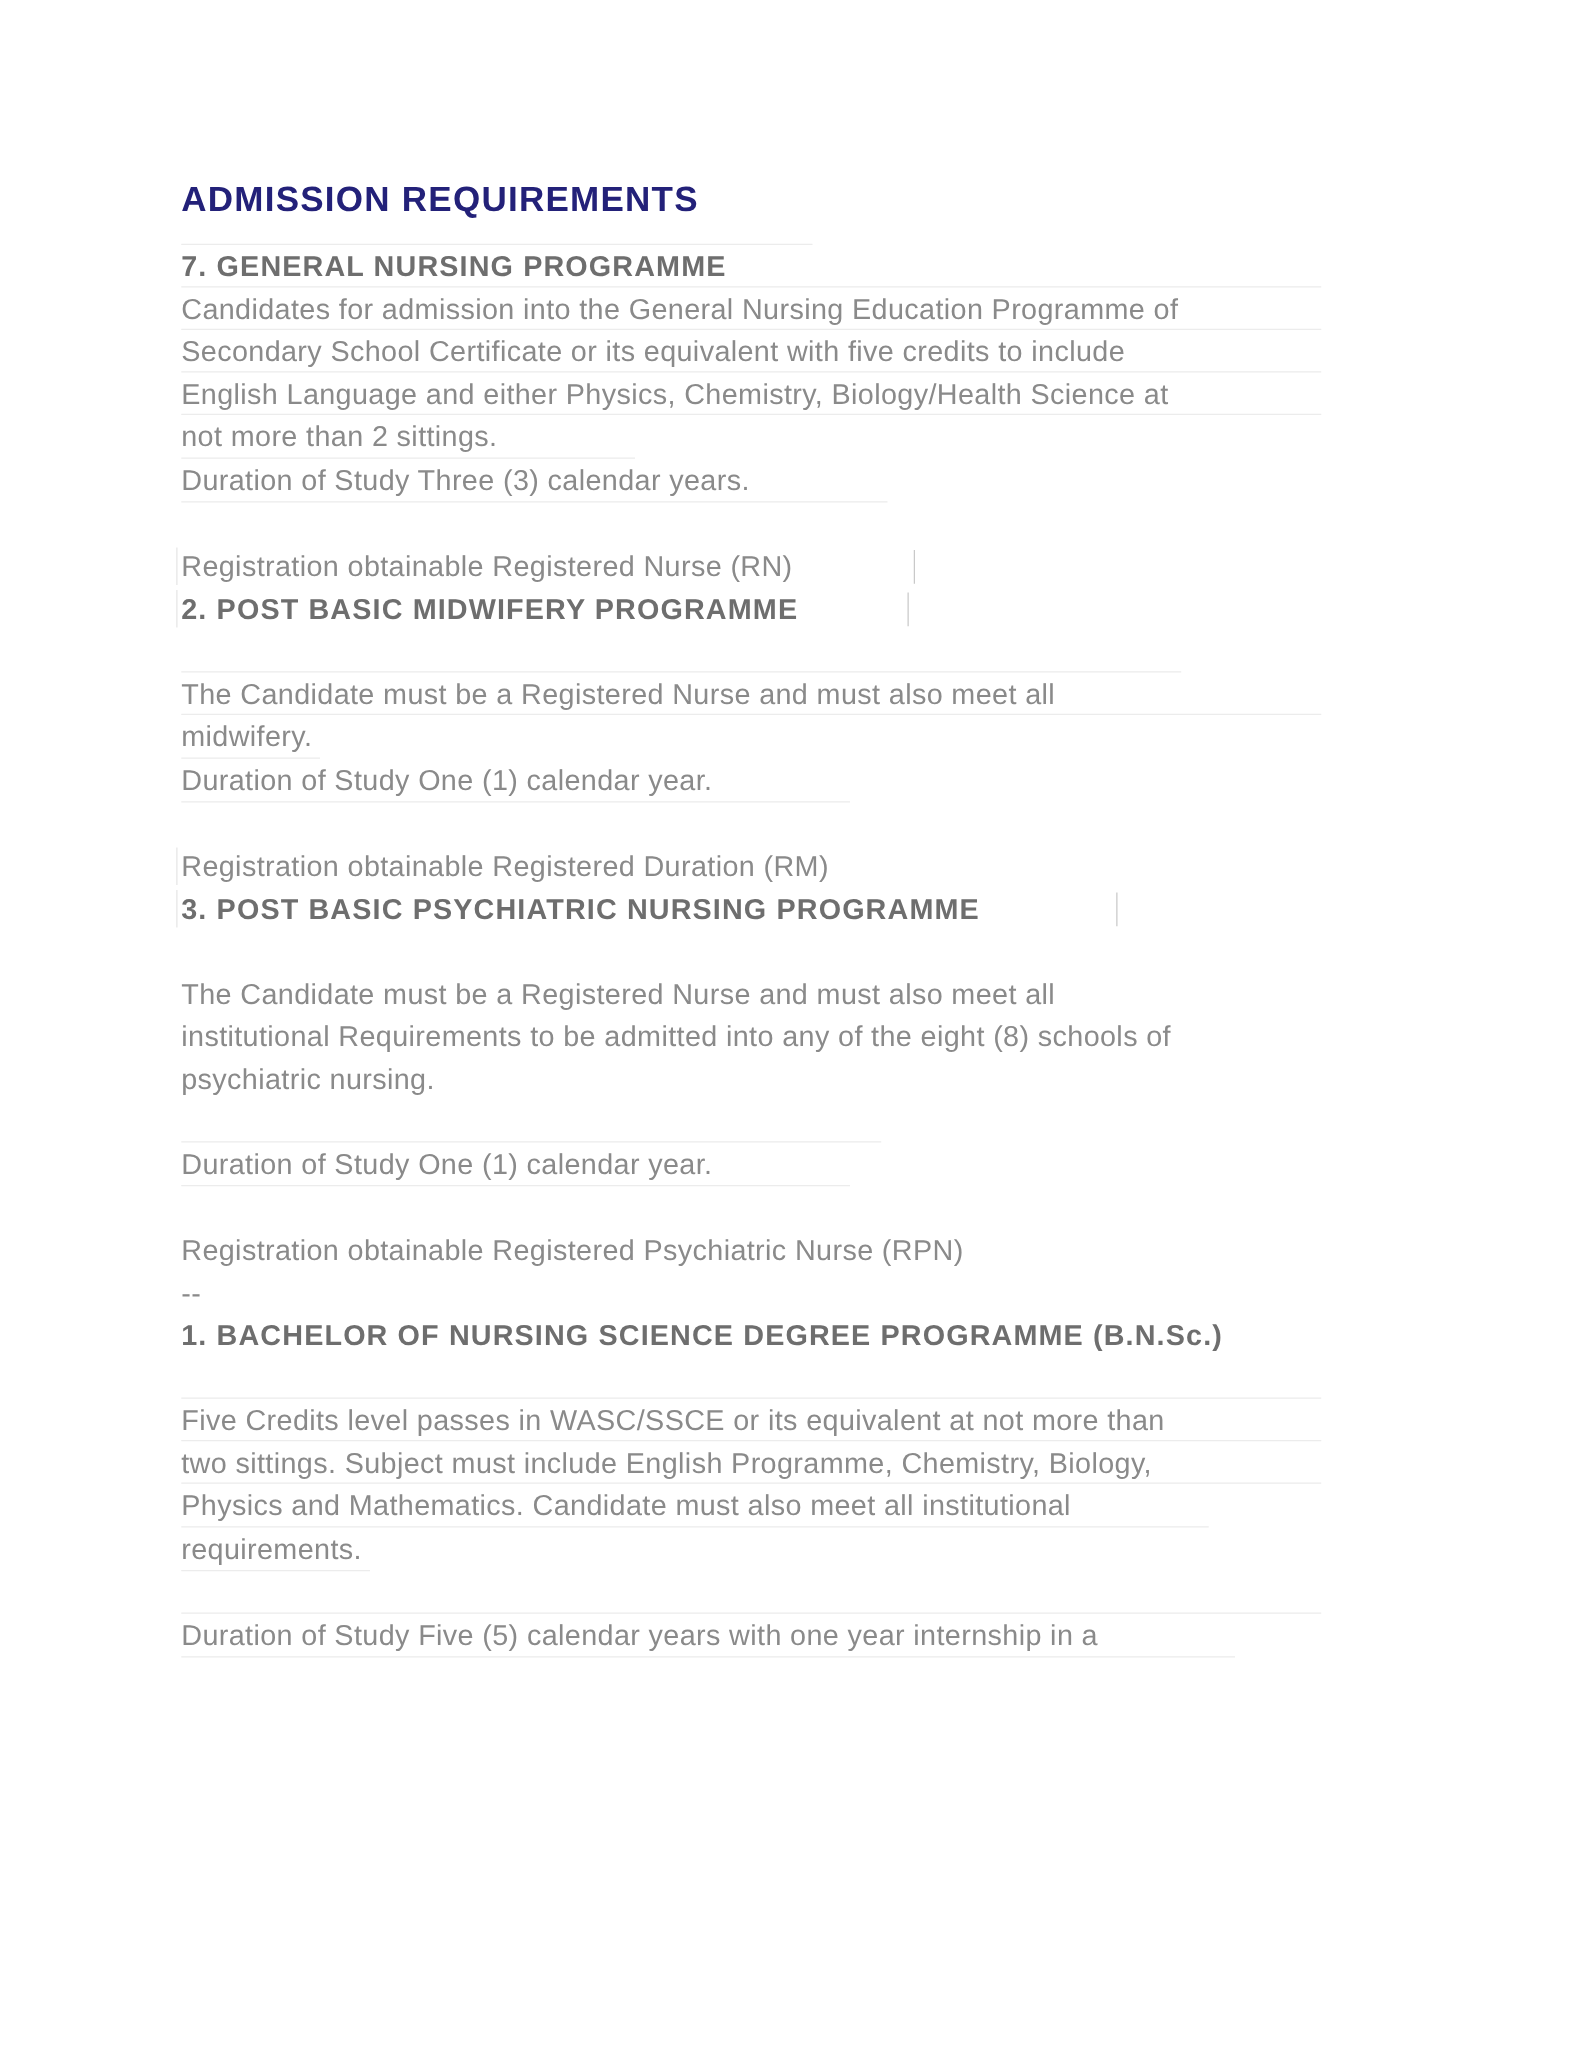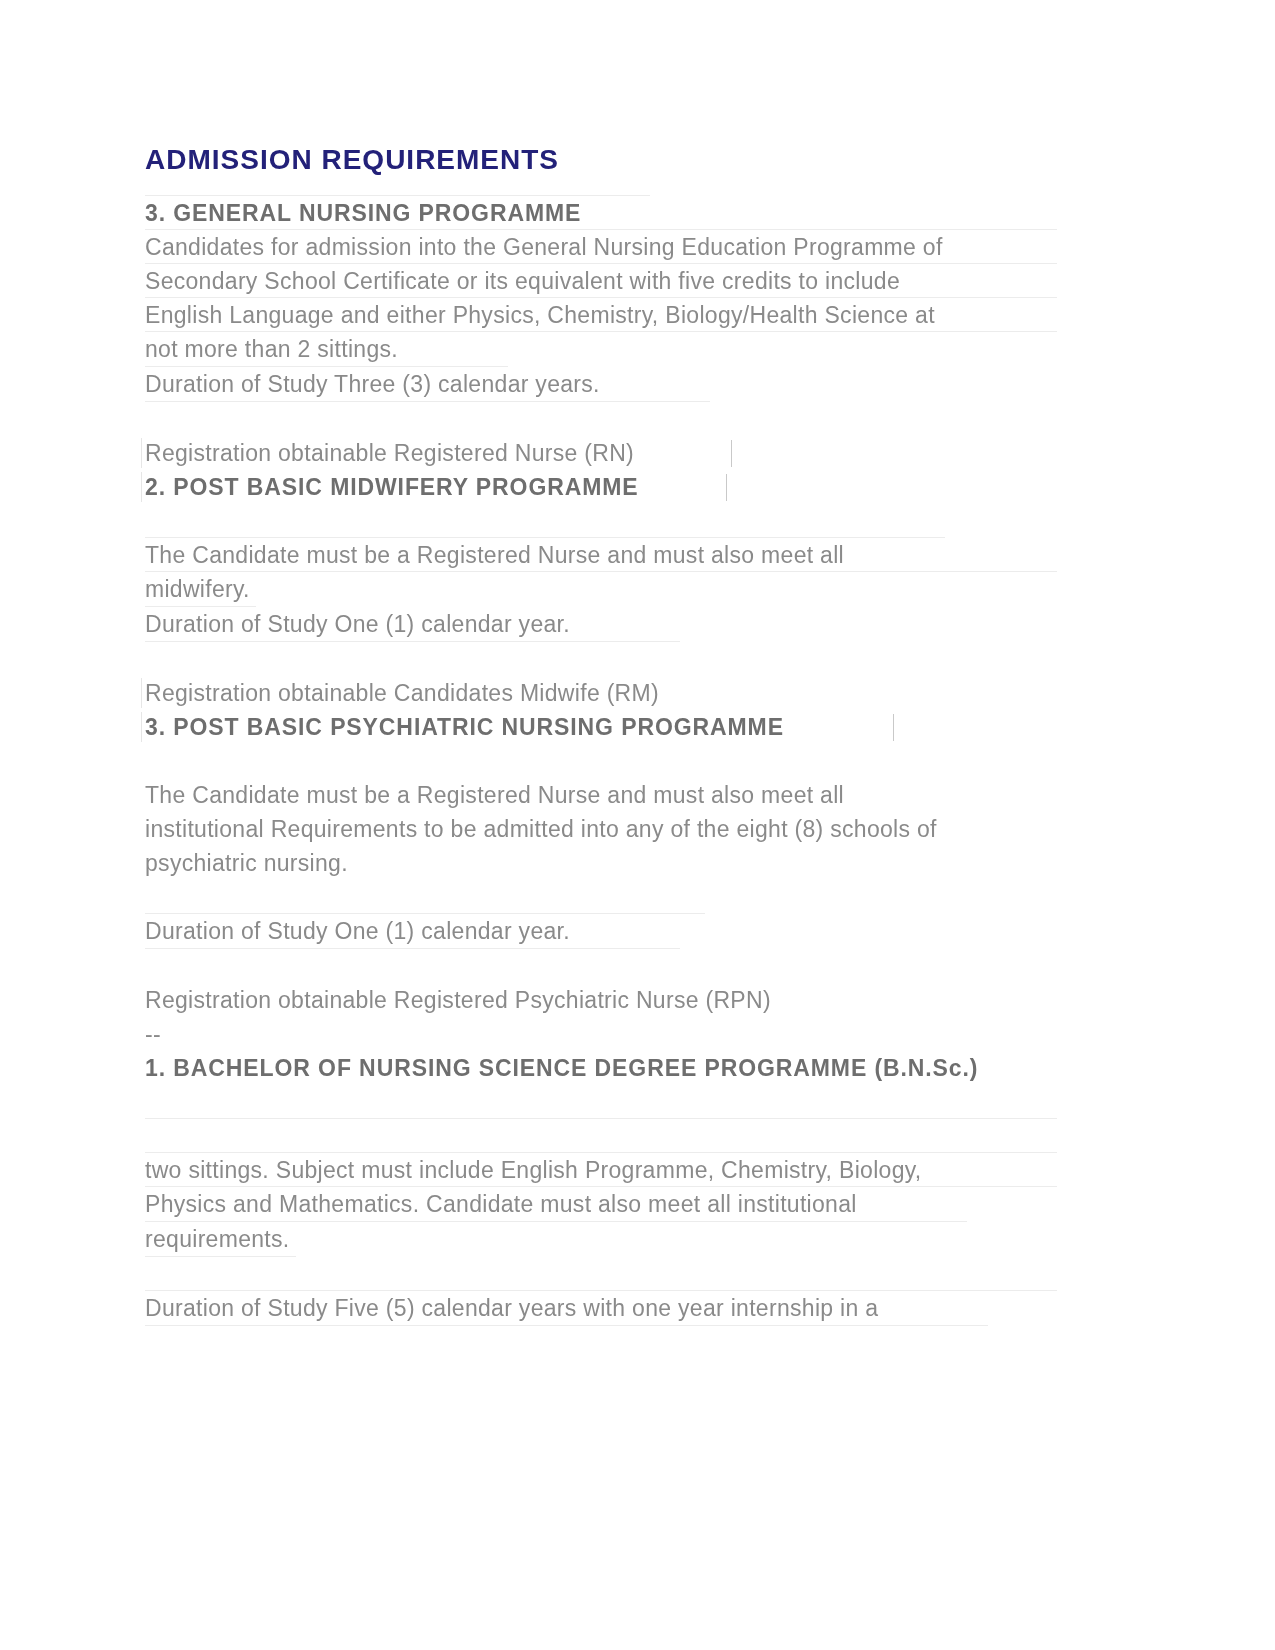--- a/index.html
+++ b/index.html
@@ -71,47 +71,47 @@
     content:"";position:absolute;left:-4px;top:2px;bottom:2px;width:1px;
     background:var(--cellborder-color);
   }
 </style>
 </head>
 <body style="background: rgb(255, 255, 255);">
 
 <div class="page">
   <div class="doc-title">ADMISSION REQUIREMENTS</div>
   <main id="doc-body">
-      <div class="row heading u-full"><span class="rule-above rule-short"></span><span class="txt">3. GENERAL NURSING PROGRAMME</span></div>
+      <div class="row heading u-full"><span class="rule-above rule-short"></span><span class="txt">7. GENERAL NURSING PROGRAMME</span></div>
       <div class="row text u-full"><span class="txt">Candidates for admission into the General Nursing Education Programme of</span></div>
       <div class="row text u-full"><span class="txt">Secondary School Certificate or its equivalent with five credits to include</span></div>
       <div class="row text u-full"><span class="txt">English Language and either Physics, Chemistry, Biology/Health Science at</span></div>
       <div class="row text u-ext"><span class="txt">not more than 2 sittings.</span></div>
       <div class="row text u-ext"><span class="txt">Duration of Study Three (3) calendar years.</span></div>
       <div class="row blank"></div>
       <div class="row text left-border"><span class="txt">Registration obtainable Registered Nurse (RN)</span><span class="caret" style="left: 586px;"></span></div>
       <div class="row heading left-border"><span class="txt">2. POST BASIC MIDWIFERY PROGRAMME</span><span class="caret" style="left: 581px;"></span></div>
       <div class="row blank"></div>
       <div class="row text u-full"><span class="rule-above rule-wide"></span><span class="txt">The Candidate must be a Registered Nurse and must also meet all</span></div>
       <div class="row text u-text"><span class="txt">midwifery.</span></div>
       <div class="row text u-ext"><span class="txt">Duration of Study One (1) calendar year.</span></div>
       <div class="row blank"></div>
-      <div class="row text left-border"><span class="txt">Registration obtainable Candidates Midwife (RM)</span></div>
+      <div class="row text left-border"><span class="txt">Registration obtainable Registered Duration (RM)</span></div>
       <div class="row heading left-border"><span class="txt">3. POST BASIC PSYCHIATRIC NURSING PROGRAMME</span><span class="caret" style="left: 748px;"></span></div>
       <div class="row blank"></div>
       <div class="row text"><span class="txt">The Candidate must be a Registered Nurse and must also meet all</span></div>
       <div class="row text"><span class="txt">institutional Requirements to be admitted into any of the eight (8) schools of</span></div>
       <div class="row text"><span class="txt">psychiatric nursing.</span></div>
       <div class="row blank"></div>
       <div class="row text u-ext"><span class="rule-above rule-mid"></span><span class="txt">Duration of Study One (1) calendar year.</span></div>
       <div class="row blank"></div>
       <div class="row text"><span class="txt">Registration obtainable Registered Psychiatric Nurse (RPN)</span></div>
       <div class="row text"><span class="txt">--</span></div>
       <div class="row heading"><span class="txt">1. BACHELOR OF NURSING SCIENCE DEGREE PROGRAMME (B.N.Sc.)</span></div>
       <div class="row blank"></div>
-      <div class="row text u-full"><span class="rule-above rule-full"></span></div>
+      <div class="row text u-full"><span class="rule-above rule-full"></span><span class="txt">Five Credits level passes in WASC/SSCE or its equivalent at not more than</span></div>
       <div class="row text u-full"><span class="txt">two sittings. Subject must include English Programme, Chemistry, Biology,</span></div>
       <div class="row text u-ext"><span class="txt">Physics and Mathematics. Candidate must also meet all institutional</span></div>
       <div class="row text u-text"><span class="txt">requirements.</span></div>
       <div class="row blank"></div>
       <div class="row text u-ext"><span class="rule-above rule-full"></span><span class="txt">Duration of Study Five (5) calendar years with one year internship in a</span></div>
     </main>
 </div>
 
 </body></html>

